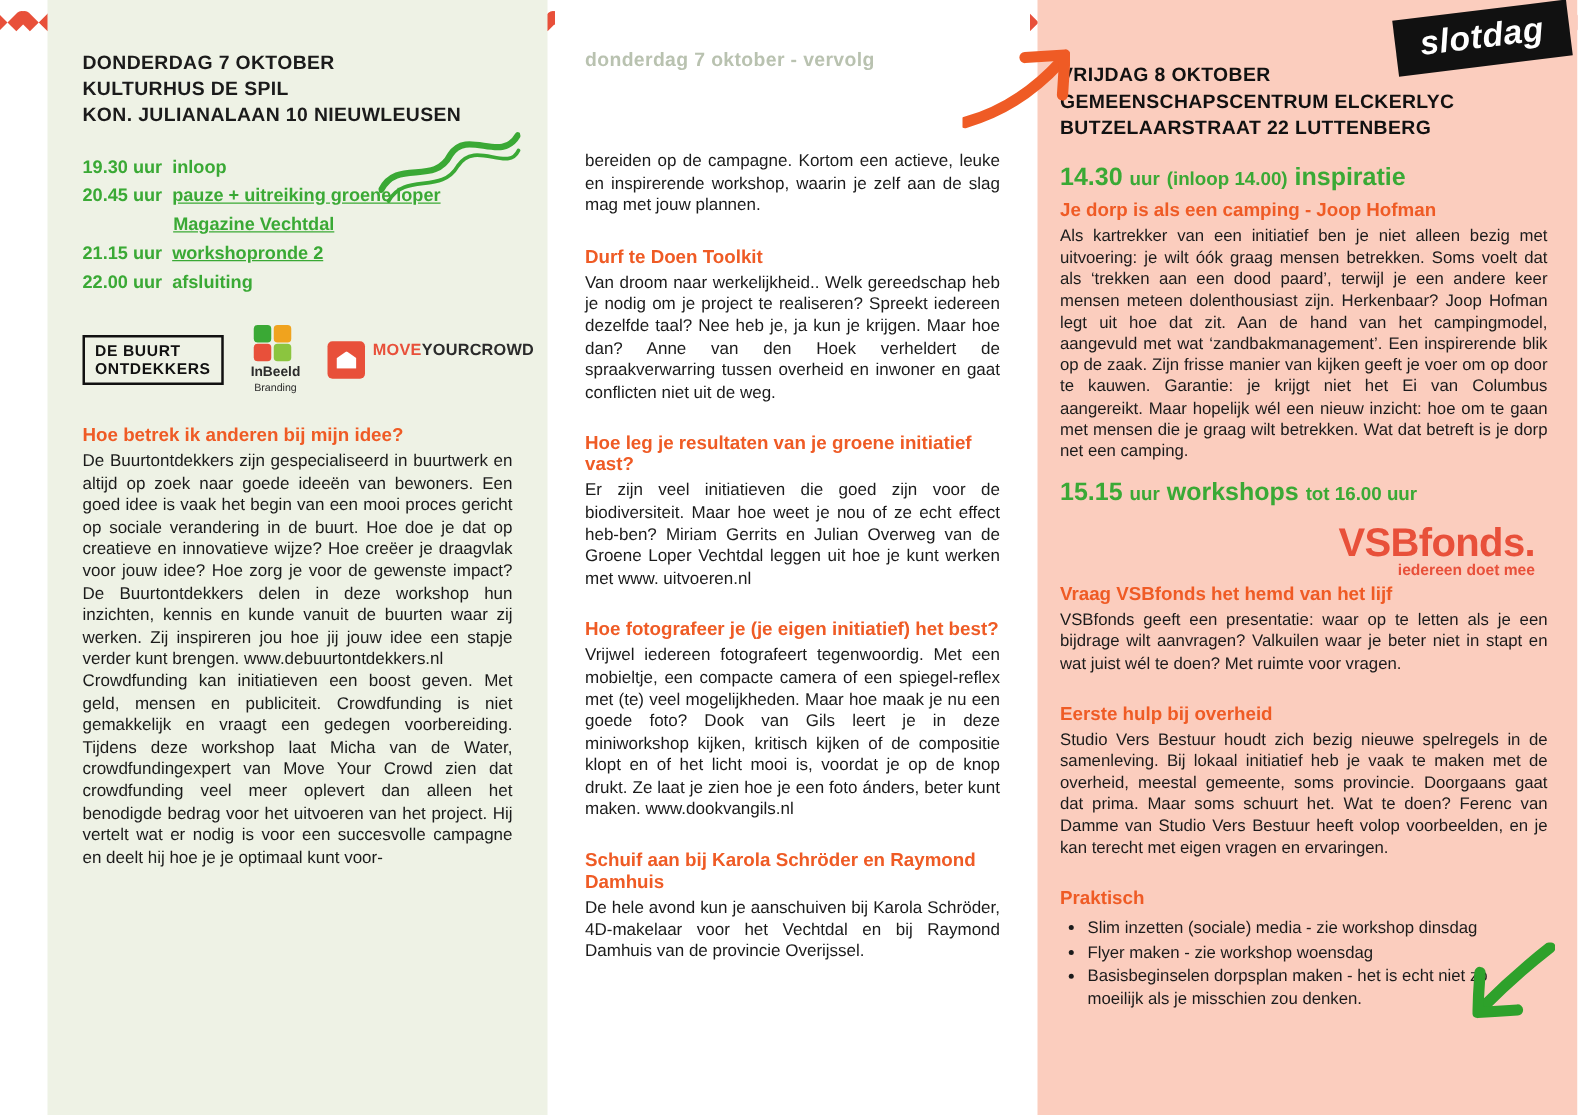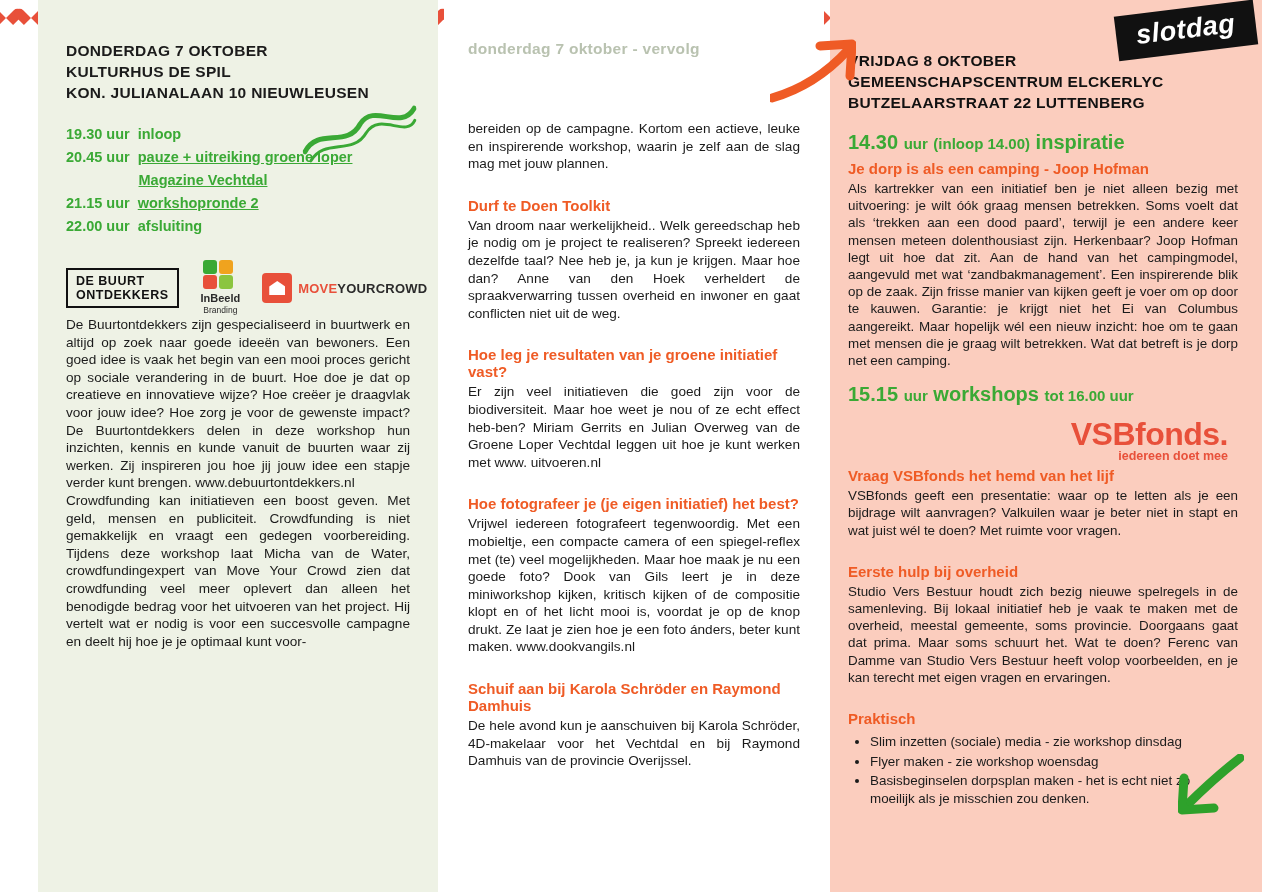--- a/index.html
+++ b/index.html
@@ -54,21 +54,21 @@
     line-height:14px;letter-spacing:.5px;color:#111;
   }
   .logo-buurt span{display:block;}
   .logo-inbeeld{font-size:11px;font-weight:bold;color:#2b2b2b;text-align:center;line-height:12px;}
   .pinwheel{width:34px;height:30px;position:relative;margin:0 auto 2px auto;}
   .pinwheel i{position:absolute;width:14px;height:14px;border-radius:3px;}
   .pinwheel i:nth-child(1){left:0;top:0;background:#3aa935;}
   .pinwheel i:nth-child(2){left:16px;top:0;background:#f0a31e;}
   .pinwheel i:nth-child(3){left:0;top:15px;background:#e8503a;}
   .pinwheel i:nth-child(4){left:16px;top:15px;background:#8bc53f;}
-  .logo-move{display:flex;align-items:center;gap:6px;}
+  .logo-move{display:flex;align-items:flex-start;gap:6px;}
   .move-mark{width:30px;height:30px;background:#e8503a;border-radius:4px;position:relative;}
   .move-mark:after{content:"";position:absolute;left:7px;top:8px;width:16px;height:14px;background:#fff;
     clip-path:polygon(50% 0,100% 40%,100% 100%,0 100%,0 40%);}
   .logo-move .t{font-size:13px;font-weight:bold;line-height:13px;color:#2b2b2b;letter-spacing:.2px;}
   .logo-move .t b{color:#e8503a;}
 
   .sec-title{font-weight:bold;font-size:15px;color:#ef5b25;margin-top:24px;margin-bottom:3px;}
   p.body{
     font-size:13.6px;line-height:17.6px;color:#1b1b1b;margin:0;
     text-align:justify;
@@ -197,20 +197,21 @@
         </div>
         <div class="logo-move">
           <span class="move-mark"></span>
           <span class="t">
             <b>MOVE</b><span>YOURCROWD</span>
           </span>
         </div>
       </div>
 
       <div>
+        <div class="sec-title">Hoe betrek ik anderen bij mijn idee?</div>
         <p class="body">De Buurtontdekkers zijn gespecialiseerd in buurtwerk en altijd op zoek naar goede ideeën van bewoners. Een goed idee is vaak het begin van een mooi proces gericht op sociale verandering in de buurt. Hoe doe je dat op creatieve en innovatieve wijze? Hoe creëer je draagvlak voor jouw idee? Hoe zorg je voor de gewenste impact? De Buurtontdekkers delen in deze workshop hun inzichten, kennis en kunde vanuit de buurten waar zij werken. Zij inspireren jou hoe jij jouw idee een stapje verder kunt brengen. www.debuurtontdekkers.nl</p>
       </div>
       <div>
         <p class="body">Crowdfunding kan initiatieven een boost geven. Met geld, mensen en publiciteit. Crowdfunding is niet gemakkelijk en vraagt een gedegen voorbereiding. Tijdens deze workshop laat Micha van de Water, crowdfundingexpert van Move Your Crowd zien dat crowdfunding veel meer oplevert dan alleen het benodigde bedrag voor het uitvoeren van het project. Hij vertelt wat er nodig is voor een succesvolle campagne en deelt hij hoe je je optimaal kunt voor-</p>
       </div>
     </div>
   </div>
 
   <div class="col col2 c2">
     <div class="pad2">

